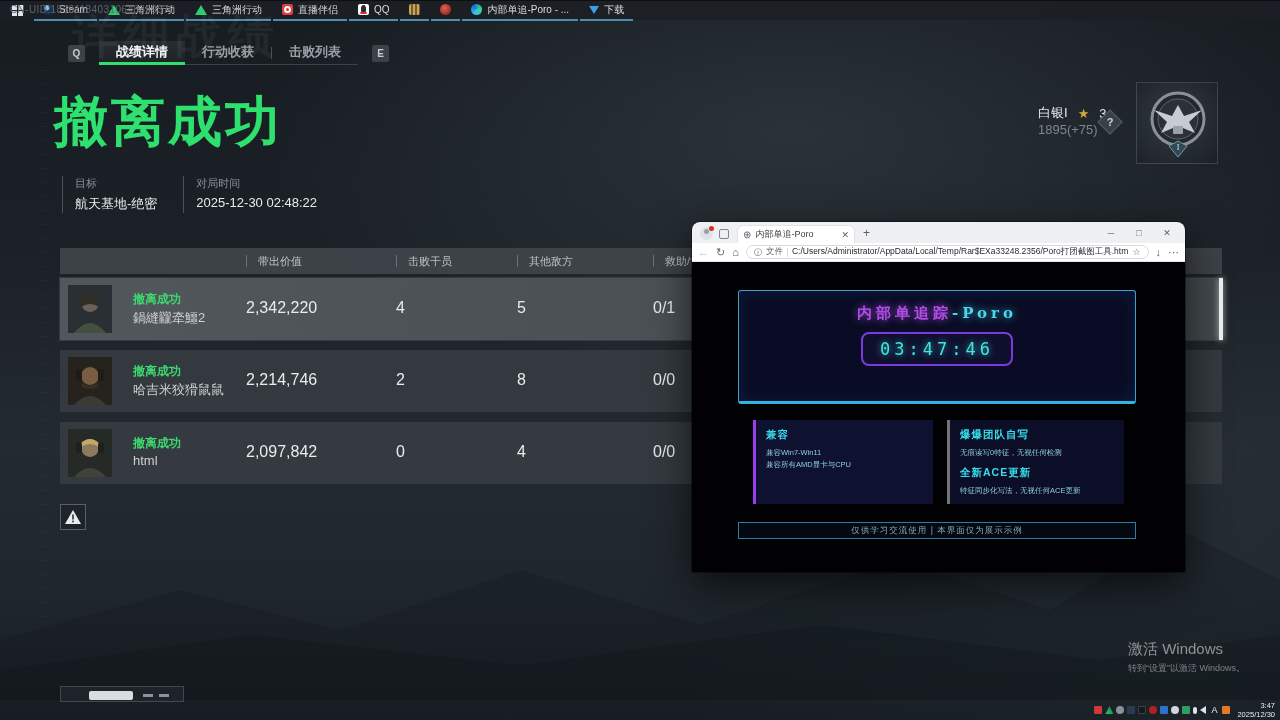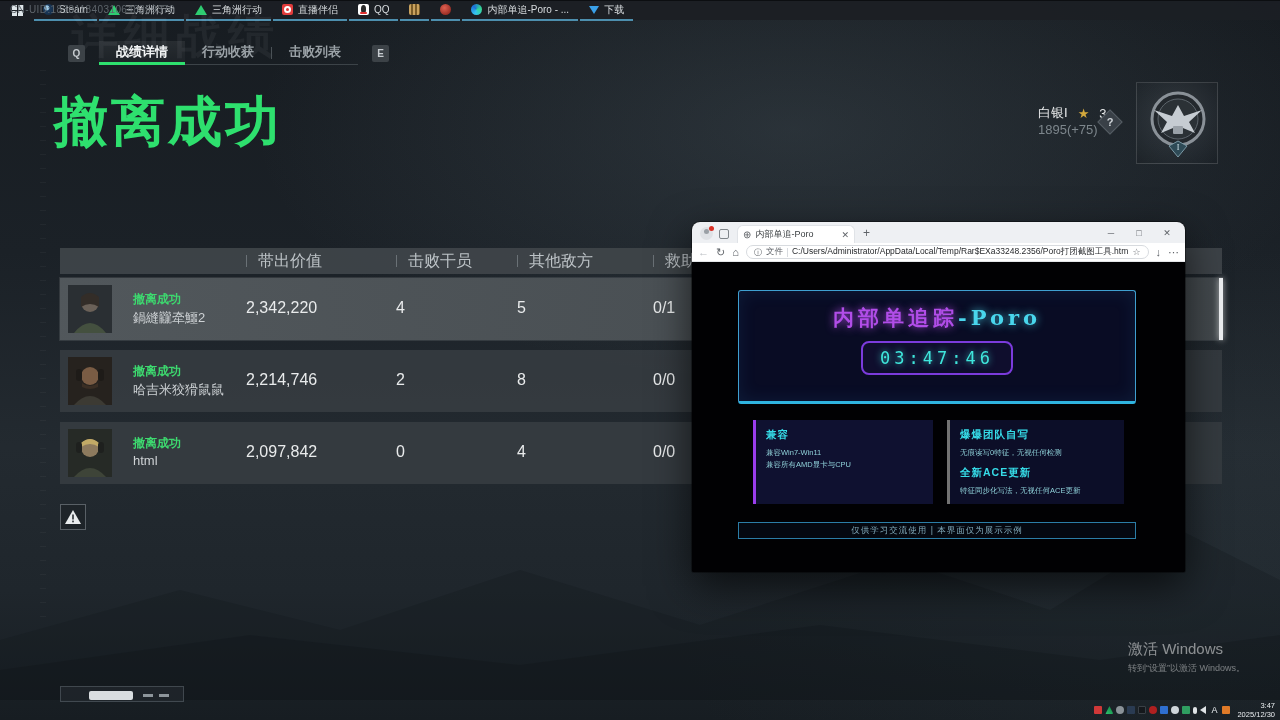--- a/index.html
+++ b/index.html
@@ -45,21 +45,21 @@
   #rank-points { left:1038px; top:122px; font-size:13px; color:#7d868c; }
   #rank-help { left:1101px; top:113px; width:18px; height:18px; background:#394047; transform:rotate(45deg); border:1px solid #555d64; }
   #rank-help span { position:absolute; inset:0; transform:rotate(-45deg); color:#cfd4d8; font-size:11px; font-weight:700;
     display:flex; align-items:center; justify-content:center; }
   #emblem-box { left:1136px; top:82px; width:82px; height:82px; border:1px solid rgba(255,255,255,0.14);
     background:radial-gradient(60px 60px at 50% 42%, rgba(150,160,170,0.18), rgba(20,24,28,0.2)); }
 
   
   .col-value { left:186px; } .col-kills { left:336px; } .col-others { left:457px; } .col-rescue { left:593px; }
   #table-header { left:60px; top:248px; width:1162px; height:26px; background:rgba(64,70,74,0.90); }
-  #table-header .hcell { position:absolute; top:0; height:34px; line-height:26px; font-size:16px; color:#bcc2c6; padding-left:12px; }
+  #table-header .hcell { position:absolute; top:0; height:34px; line-height:26px; font-size:11px; color:#bcc2c6; padding-left:12px; }
   #table-header .hcell::before { content:""; position:absolute; left:0; top:7px; width:1px; height:12px; background:#6a7176; }
   .trow { left:60px; width:1162px; height:62px; background:rgba(55,61,66,0.85); }
   .trow.sel { background:linear-gradient(90deg, rgba(84,90,94,0.95), rgba(70,76,80,0.92)); outline:1px solid rgba(255,255,255,0.10); }
   .avatar { position:absolute; left:8px; top:7px; width:44px; height:48px; background:#22272b; overflow:hidden; }
   .avatar svg { width:100%; height:100%; }
   .row-status { position:absolute; left:73px; top:13px; font-size:12px; font-weight:700; color:#3dd96f; }
   .row-name { position:absolute; left:73px; top:31px; font-size:13px; color:#ced2d5; }
   .cell { position:absolute; top:21px; font-size:16px; color:#e9ebec; }
   #sel-marker { left:1219px; top:278px; width:4px; height:62px; background:#eef0f2; box-shadow:0 0 6px rgba(255,255,255,0.7); }
 
@@ -97,21 +97,21 @@
   #url-pill .badge { font-size:8px; color:#5f6368; }
   #url-pill .scheme { font-size:8.5px; color:#5f6368; white-space:nowrap; }
   #url-pill .div { width:1px; height:9px; background:#d8dbdf; }
   #url-pill .path { font-size:8.5px; color:#27292c; white-space:nowrap; overflow:hidden; flex:1; }
   #url-pill .star { font-size:9px; color:#5f6368; }
 
   #bw-content { position:relative; height:310px; background:#010103; }
   #neon-panel { position:absolute; left:46px; top:28px; width:398px; height:114px; background:#090c24;
     border:1px solid #3f9fd0; border-bottom:3px solid #2fb4e0; border-radius:3px;
     box-shadow:inset 0 0 18px rgba(50,140,210,0.12); text-align:center; }
-  #neon-title { margin-top:13px; font-family:"DejaVu Serif", serif; font-size:21px; font-weight:700; letter-spacing:4px; }
+  #neon-title { margin-top:13px; font-family:"DejaVu Serif", serif; font-size:15px; font-weight:700; letter-spacing:4px; }
   #neon-title .purple { color:#b14de8; text-shadow:0 0 9px rgba(177,77,232,0.9); }
   #neon-title .cyan { color:#49d6ec; text-shadow:0 0 8px rgba(73,214,236,0.8); }
   #timer-box { display:inline-block; margin-top:9px; width:152px; height:34px; line-height:31px;
     border:2px solid #7b3bdc; border-radius:8px; background:rgba(70,35,130,0.10);
     font-family:"DejaVu Sans Mono", monospace; font-size:17px; letter-spacing:4px; color:#3fe6dc;
     text-shadow:0 0 7px rgba(63,230,220,0.85); }
   .neon-card { position:absolute; top:158px; height:84px; padding:8px 10px; }
   #card-left { left:61px; width:180px; background:#0f1130; border-left:3px solid #9b3ded; }
   #card-right { left:255px; width:177px; background:#0c0e28; border-left:3px solid #737373; }
   .card-title { font-size:10.5px; font-weight:700; color:#36dce8; margin-bottom:5px; letter-spacing:1px; }
@@ -167,20 +167,30 @@
     <div class="tabs">
       <div class="tab active">战绩详情</div>
       <div class="tab">行动收获</div>
       <div class="tab-sep"></div>
       <div class="tab">击败列表</div>
     </div>
     <div class="keycap">E</div>
   </div>
 
   <div id="result-title" class="abs">撤离成功</div>
+  <div id="info-row" class="abs">
+    <div class="info-group">
+      <div class="info-label">目标</div>
+      <div class="info-value">航天基地-绝密</div>
+    </div>
+    <div class="info-group">
+      <div class="info-label">对局时间</div>
+      <div class="info-value">2025-12-30 02:48:22</div>
+    </div>
+  </div>
 
   <div id="rank-tier" class="abs">
     <span>白银I</span>
     <span class="star">★</span>
     <span>3</span>
   </div>
   <div id="rank-points" class="abs">1895(+75)</div>
   <div id="rank-help" class="abs">
       <span>?</span>
     </div>

